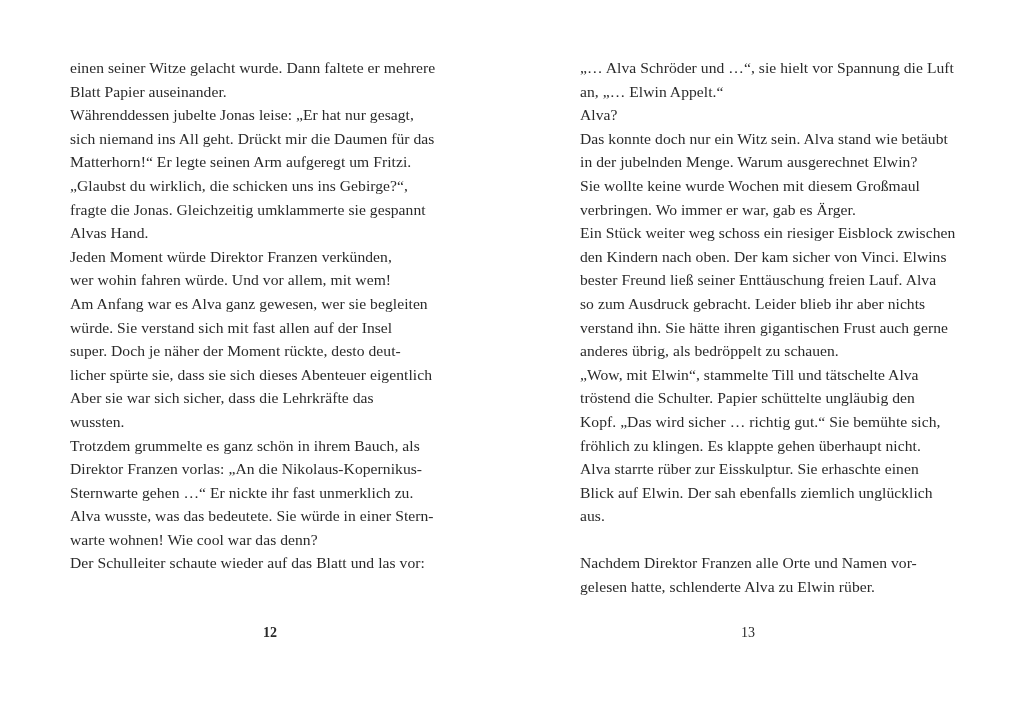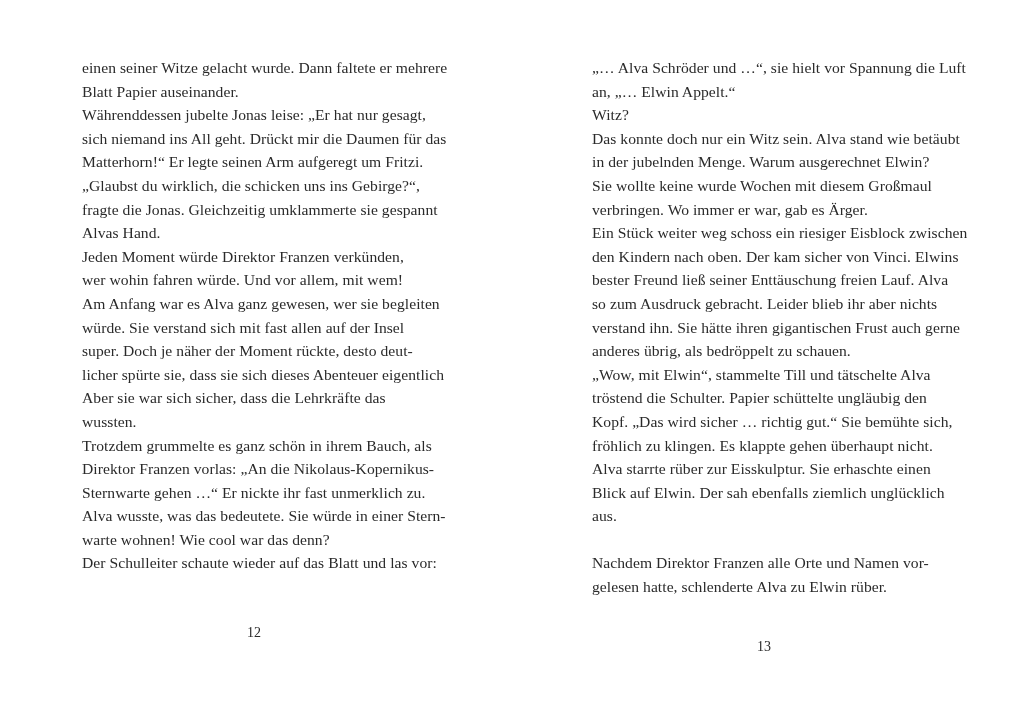--- a/index.html
+++ b/index.html
@@ -35,33 +35,32 @@
       font-size: 15.6px;
       line-height: 23.6px;
       letter-spacing: 0.05px;
     }
     .page.left .text-block { left: 70px; }
     .page.right .text-block { left: 70px; }
     .line {
       display: block;
       white-space: nowrap;
       height: 23.6px;
-      margin-left: 12px;
     }
     .line.blank { height: 23.6px; }
     .page-number {
       position: absolute;
       top: 624px;
       font-size: 14px;
       line-height: 18px;
       width: 60px;
       text-align: center;
     }
-    .page.left .page-number { left: 224px; }
-    .page.right .page-number { left: 224px; margin-top: 14px; }
+    .page.left .page-number { left: 240px; font-weight: bold; }
+    .page.right .page-number { left: 208px; }
   </style>
 </head>
 <body>
 
 <div class="spread">
 
   <div class="page left">
     <div class="text-block">
       <span class="line">einen seiner Witze gelacht wurde. Dann faltete er mehrere</span>
       <span class="line">Blatt Papier auseinander.</span>
@@ -86,21 +85,21 @@
       <span class="line">warte wohnen! Wie cool war das denn?</span>
       <span class="line">Der Schulleiter schaute wieder auf das Blatt und las vor:</span>
     </div>
     <div class="page-number">12</div>
   </div>
 
   <div class="page right">
     <div class="text-block">
       <span class="line">„… Alva Schröder und …“, sie hielt vor Spannung die Luft</span>
       <span class="line">an, „… Elwin Appelt.“</span>
-      <span class="line">Witz?</span>
+      <span class="line">Alva?</span>
       <span class="line">Das konnte doch nur ein Witz sein. Alva stand wie betäubt</span>
       <span class="line">in der jubelnden Menge. Warum ausgerechnet Elwin?</span>
       <span class="line">Sie wollte keine wurde Wochen mit diesem Großmaul</span>
       <span class="line">verbringen. Wo immer er war, gab es Ärger.</span>
       <span class="line">Ein Stück weiter weg schoss ein riesiger Eisblock zwischen</span>
       <span class="line">den Kindern nach oben. Der kam sicher von Vinci. Elwins</span>
       <span class="line">bester Freund ließ seiner Enttäuschung freien Lauf. Alva</span>
       <span class="line">so zum Ausdruck gebracht. Leider blieb ihr aber nichts</span>
       <span class="line">verstand ihn. Sie hätte ihren gigantischen Frust auch gerne</span>
       <span class="line">anderes übrig, als bedröppelt zu schauen.</span>

